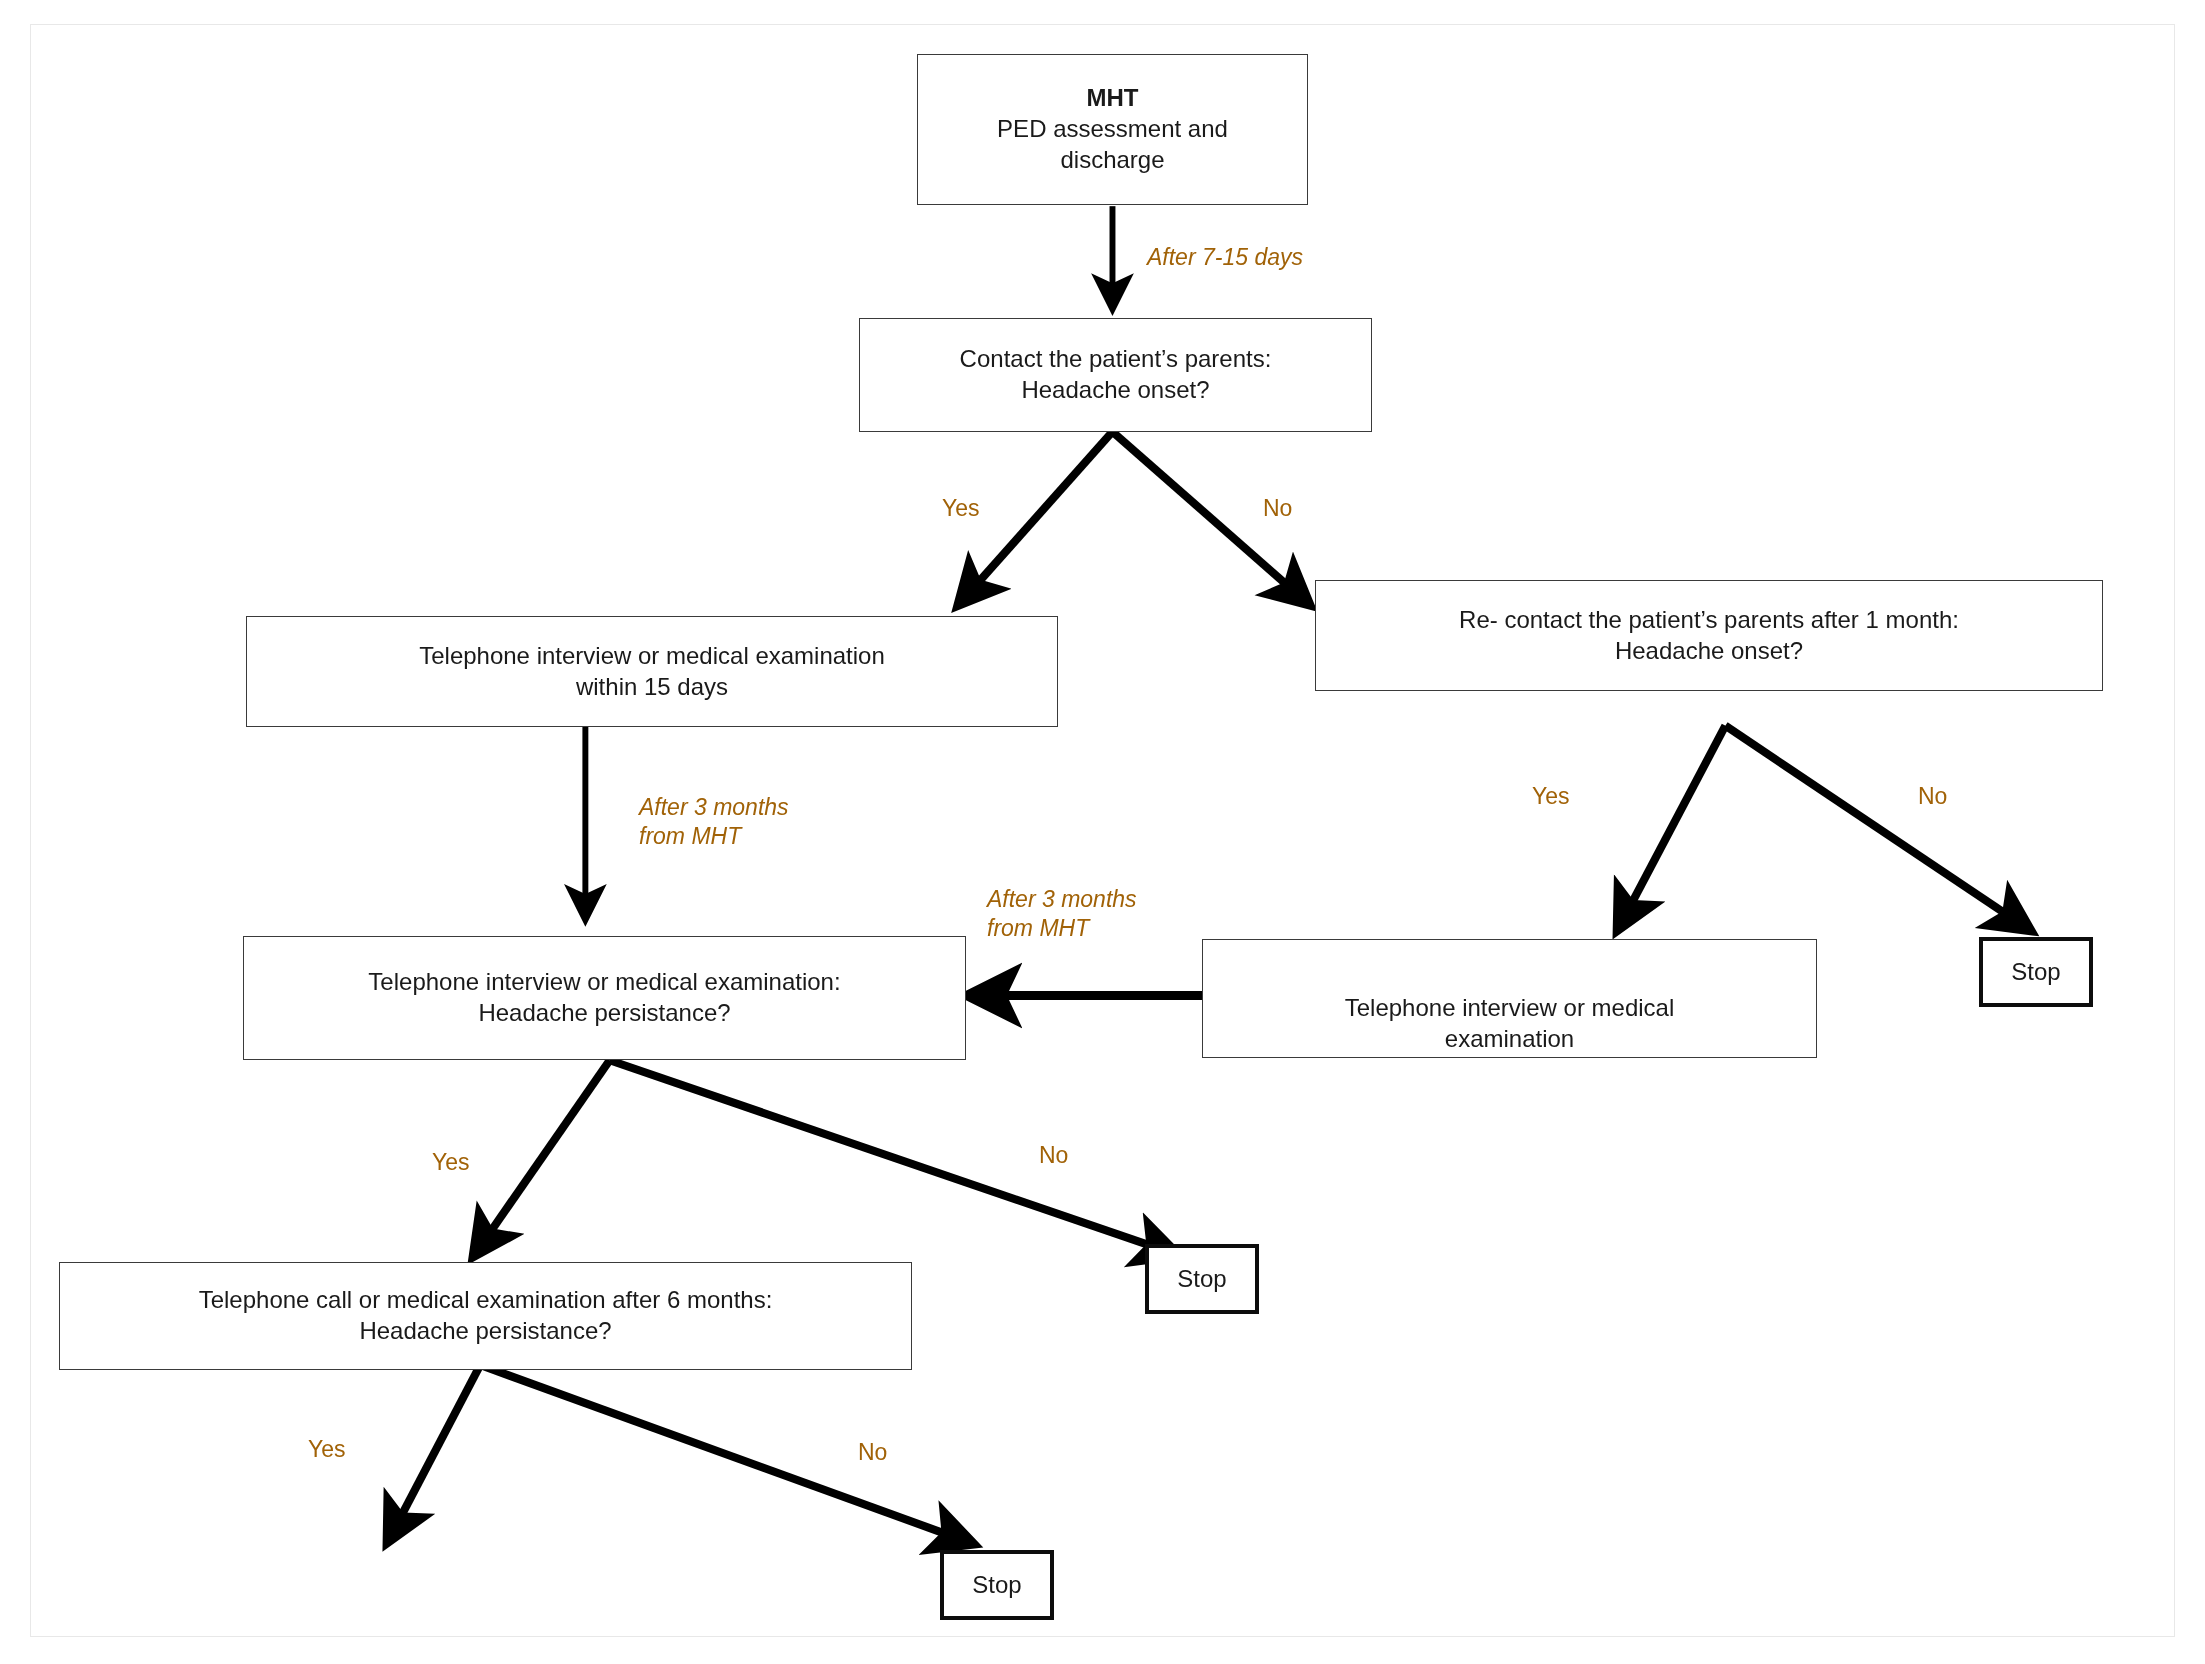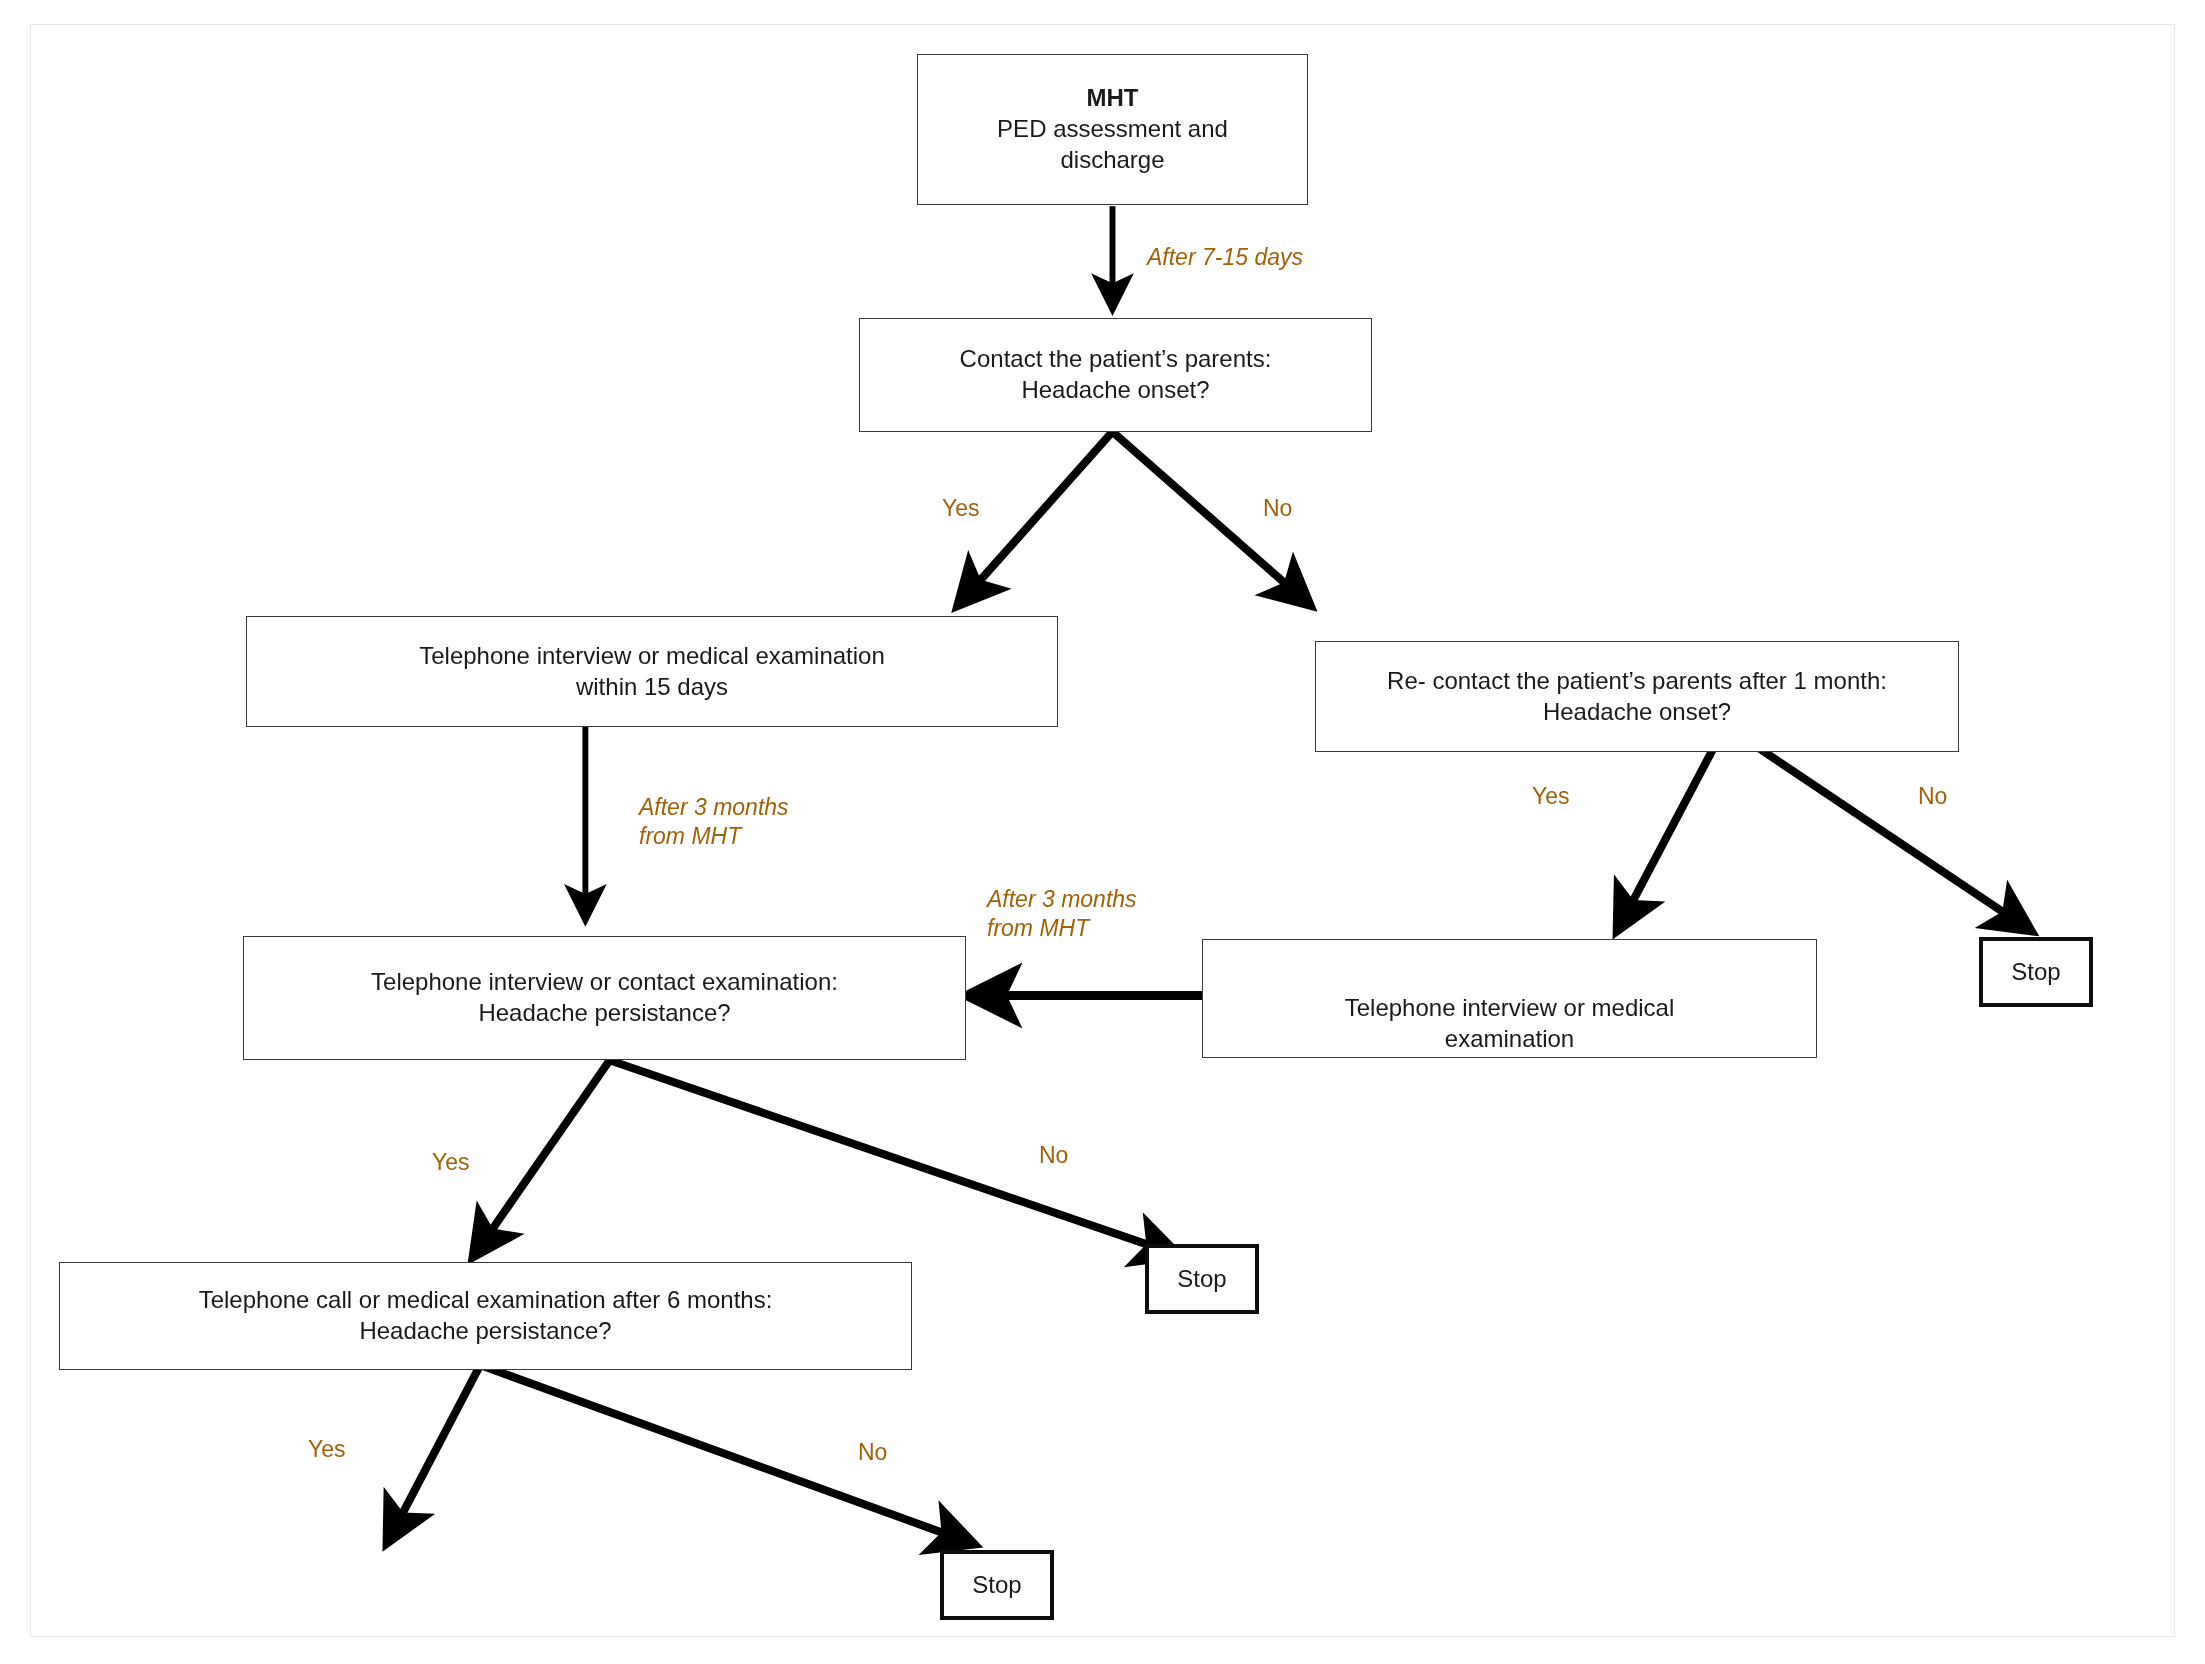--- a/index.html
+++ b/index.html
@@ -117,30 +117,30 @@
     </span>
   </div>
 
   <div class="node" style="left:246px; top:616px; width:812px; height:111px;">
     <span class="txt">
       <span>Telephone interview or medical examination</span><br>
       <span>within 15 days</span>
     </span>
   </div>
 
-  <div class="node" style="left:1315px; top:641px; width:644px; height:111px;">
+  <div class="node" style="left:1315px; top:580px; width:788px; height:111px;">
     <span class="txt">
       <span>Re- contact the patient’s parents after 1 month:</span><br>
       <span>Headache onset?</span>
     </span>
   </div>
 
   <div class="node" style="left:243px; top:936px; width:723px; height:124px;">
     <span class="txt">
-      <span>Telephone interview or contact examination:</span><br>
+      <span>Telephone interview or medical examination:</span><br>
       <span>Headache persistance?</span>
     </span>
   </div>
 
   <div class="node" style="left:1202px; top:939px; width:615px; height:119px;align-items:flex-end;">
     <span class="txt">
       <span>Telephone interview or medical</span><br>
       <span>examination</span>
     </span>
   </div>

